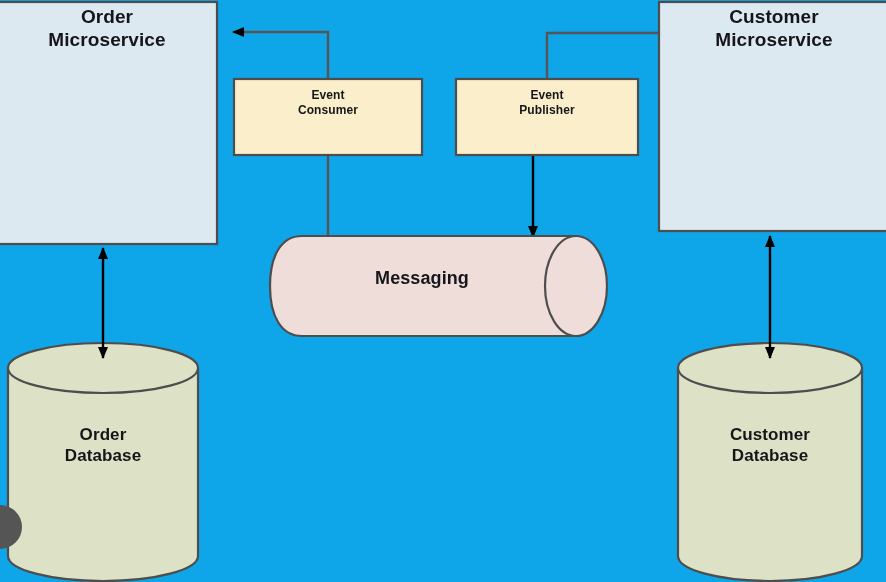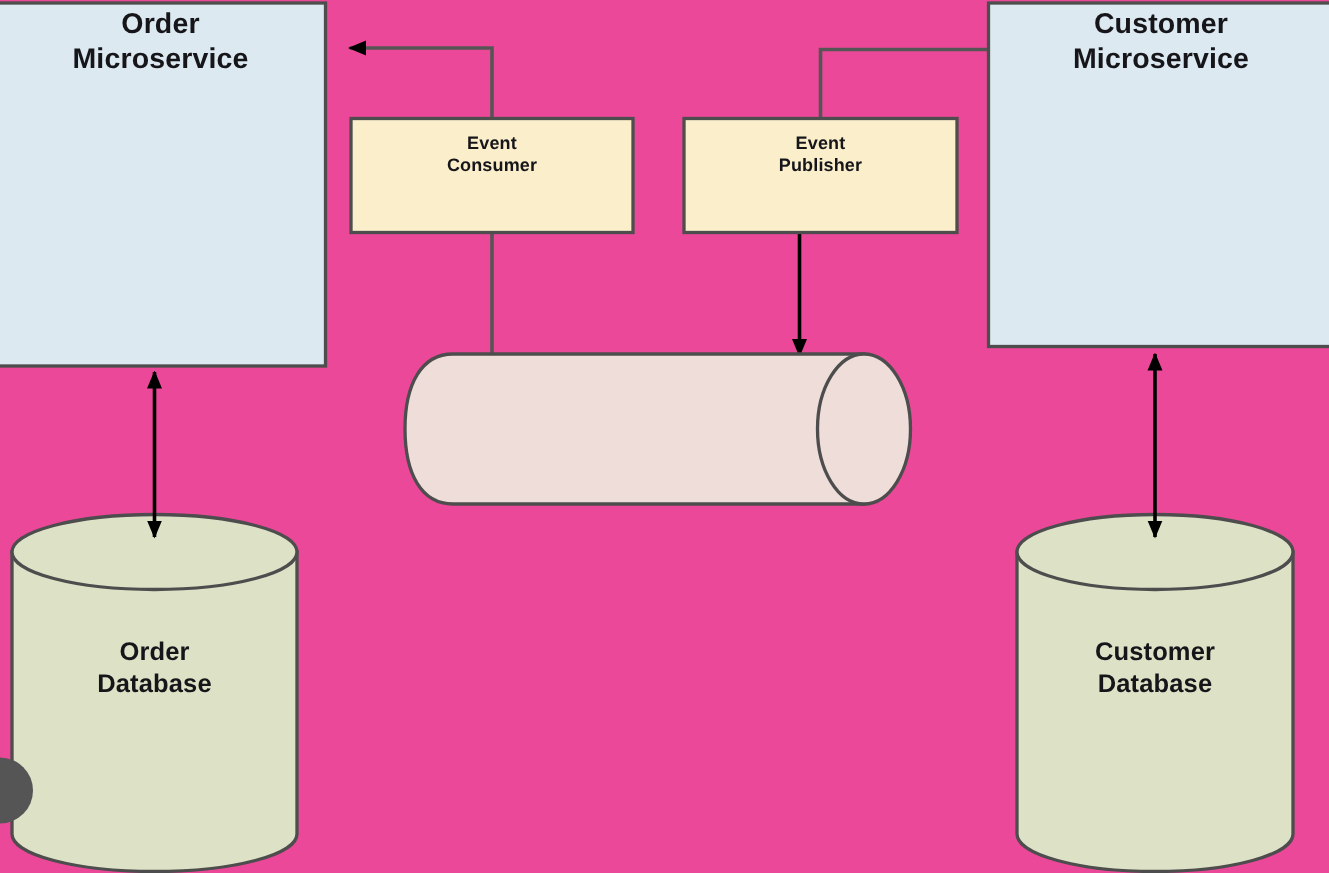--- a/index.html
+++ b/index.html
@@ -8,21 +8,21 @@
     padding: 0;
     background: #f0f0f0;
   }
   body {
     font-family: "Liberation Sans", sans-serif;
   }
   #canvas {
     position: relative;
     width: 886px;
     height: 582px;
-    background: #ec4899;
+    background: #0ea5e9;
     overflow: hidden;
   }
   #diagram-svg {
     position: absolute;
     left: 0;
     top: 0;
     width: 886px;
     height: 582px;
   }
   .node-label {
@@ -103,20 +103,21 @@
 
   <div class="node-label lbl-service" style="left:659px; top:5px; width:230px;">Customer
 Microservice</div>
 
   <div class="node-label lbl-event" style="left:234px; top:88px; width:188px;">Event
 Consumer</div>
 
   <div class="node-label lbl-event" style="left:456px; top:88px; width:182px;">Event
 Publisher</div>
 
+  <div class="node-label lbl-msg" style="left:282px; top:268px; width:280px;">Messaging</div>
 
   <div class="node-label lbl-db" style="left:8px; top:425px; width:190px;">Order
 Database</div>
 
   <div class="node-label lbl-db" style="left:678px; top:425px; width:184px;">Customer
 Database</div>
 
 </div>
 
 </body></html>

